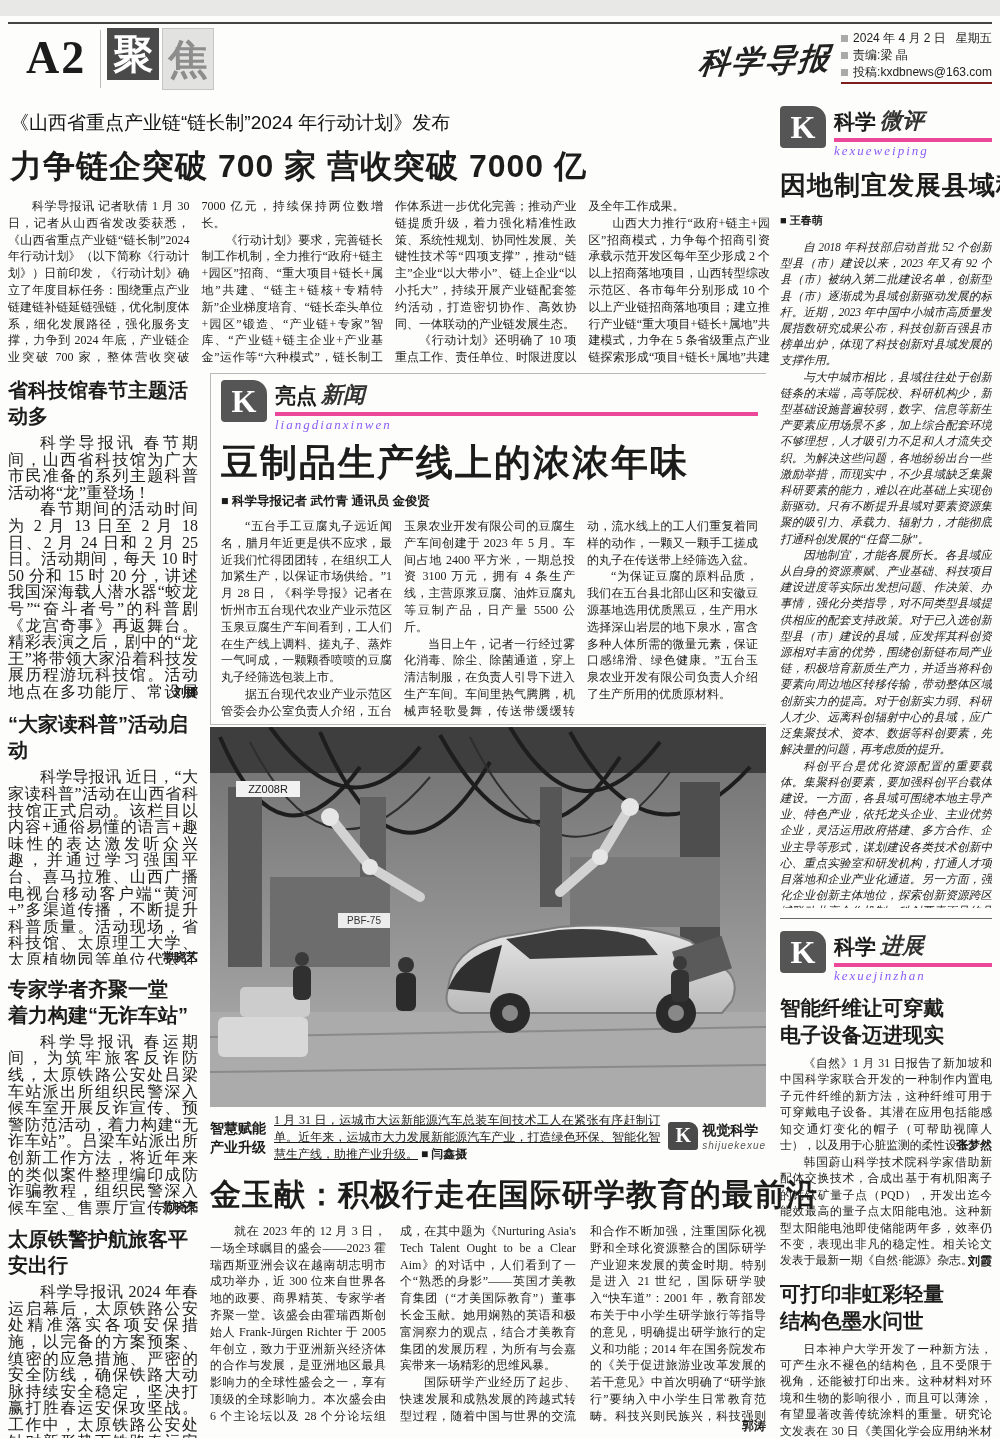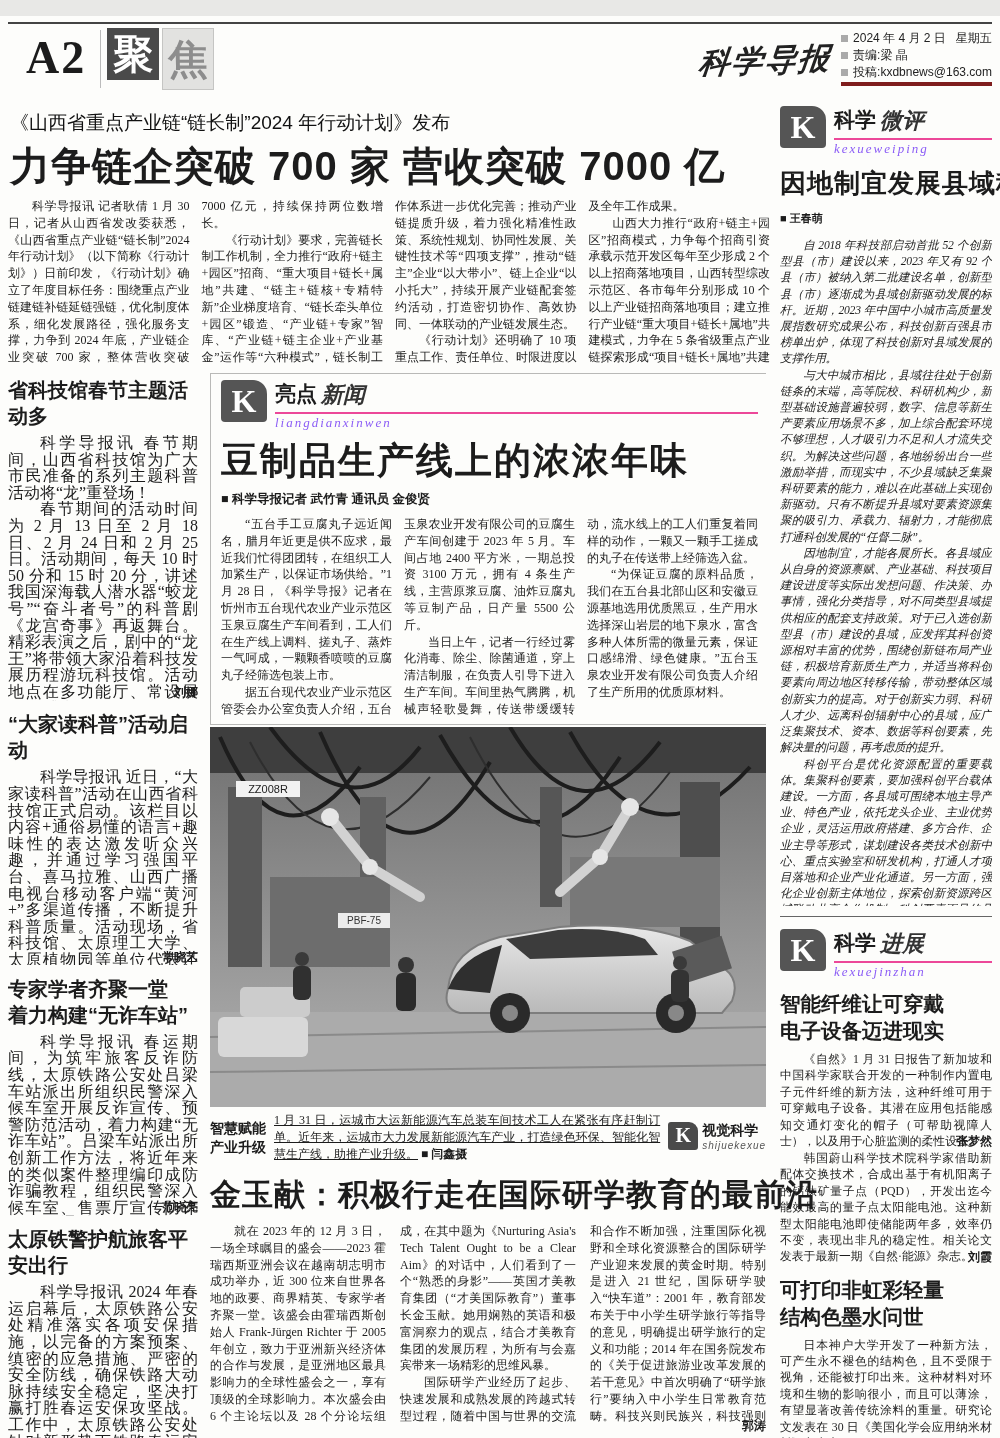--- a/index.html
+++ b/index.html
@@ -12,32 +12,32 @@
   .edition { font-family:"Liberation Serif",serif; font-weight:bold; font-size:46px; line-height:60px; padding:0 14px 0 18px; letter-spacing:2px; }
   .hdr-sep { width:1px; height:58px; background:#bbb; margin:2px 6px 0 0; }
   .focus-logo { display:flex; margin-top:0; }
   .fbox { width:52px; height:52px; display:flex; align-items:center; justify-content:center; font-size:40px; font-weight:bold; font-family:"Liberation Sans",sans-serif; }
   .fbox.f1 { background:#4a4a4a; color:#fff; }
   .fbox.f2 { background:#e2e2e0; color:#8d8d8d; border:1px solid #c5c5c3; margin-left:3px; height:62px; }
   .mast-right { position:absolute; right:0; top:6px; display:flex; align-items:flex-start; gap:10px; }
   .paper-name { font-size:31px; font-weight:bold; font-style:italic; transform:skewX(-8deg) rotate(-2deg); letter-spacing:2px; color:#222; margin-top:10px; }
   .date-block { font-family:"Liberation Sans",sans-serif; font-size:12px; line-height:17px; color:#222; }
   .date-block .row { white-space:nowrap; }
-  .date-block .row.uline { border-bottom:4px solid #7f1d1d; padding-bottom:1px; }
+  .date-block .row.uline { border-bottom:2px solid #7f1d1d; padding-bottom:1px; }
   .sq { display:inline-block; width:7px; height:7px; background:#aaa; margin-right:5px; }
   .wkd { margin-left:10px; }
 
   
   .content { display:flex; gap:8px; }
   .main-col { width:762px; }
   .right-rail { width:214px; padding-left:2px; }
 
   
   .kicker { font-family:"Liberation Sans",sans-serif; font-size:19px; color:#111; padding:4px 0 2px 2px; }
-  .big-headline { font-family:"Liberation Sans",sans-serif; font-weight:bold; font-size:40px; letter-spacing:1px; line-height:52px; padding:2px 0 6px 2px; white-space:nowrap; }
+  .big-headline { font-family:"Liberation Sans",sans-serif; font-weight:bold; font-size:32px; letter-spacing:1px; line-height:52px; padding:2px 0 6px 2px; white-space:nowrap; }
   .top-body { column-count:4; column-gap:12px; height:168px; overflow:hidden; font-size:12px; line-height:16.8px; text-align:justify; }
   .top-body p, .news-body p, .rail-body p, .wp-body p { text-indent:2em; }
 
   
   .lower { display:flex; gap:12px; margin-top:7px; }
   .left-rail { width:190px; }
   .center-col { width:556px; }
 
   
   .rail-sec { margin-bottom:10px; }
@@ -46,21 +46,21 @@
   .sig { text-align:right; font-weight:bold; font-family:"Liberation Sans",sans-serif; font-size:12px; margin-top:-16.6px; }
   .rail-clip1 { max-height:266px; overflow:hidden; }
   .rail-clip2 { max-height:196px; overflow:hidden; }
   .rail-clip3 { max-height:182px; overflow:hidden; }
   .rail-clip4 { max-height:238px; overflow:hidden; }
 
   
   .brandrow { display:flex; align-items:flex-start; gap:8px; margin-bottom:6px; }
   .kbox { width:46px; height:42px; background:#555; color:#fff; border-radius:4px 14px 4px 4px; display:flex; align-items:center; justify-content:center; font-family:"Liberation Serif",serif; font-weight:bold; font-size:32px; flex:0 0 auto; }
   .brandtxt { flex:1; }
-  .brand-line1 { display:flex; align-items:flex-start; gap:4px; border-bottom:2px solid #ec4899; padding-bottom:2px; }
+  .brand-line1 { display:flex; align-items:flex-end; gap:4px; border-bottom:4px solid #ec4899; padding-bottom:2px; }
   .brand-main { font-family:"Liberation Sans",sans-serif; font-weight:bold; font-size:21px; }
   .brand-script { font-family:"Liberation Serif",serif; font-style:italic; font-weight:bold; font-size:22px; color:#333; }
   .brand-pinyin { font-style:italic; font-size:13px; letter-spacing:2px; color:#8b5cf6; padding-top:1px; }
 
   
   .liangdian { border:1px solid #b9b9b7; border-right:none; padding:6px 8px 0 10px; height:352px; overflow:hidden; }
   .news-headline { font-family:"Liberation Sans",sans-serif; font-weight:bold; font-size:37px; letter-spacing:2px; line-height:44px; padding:2px 0 6px 0; white-space:nowrap; }
   .byline { font-family:"Liberation Sans",sans-serif; font-weight:bold; font-size:12.5px; margin:2px 0 8px 0; }
   .news-body { column-count:3; column-gap:12px; height:218px; overflow:hidden; font-size:12px; line-height:16.8px; text-align:justify; }
 

